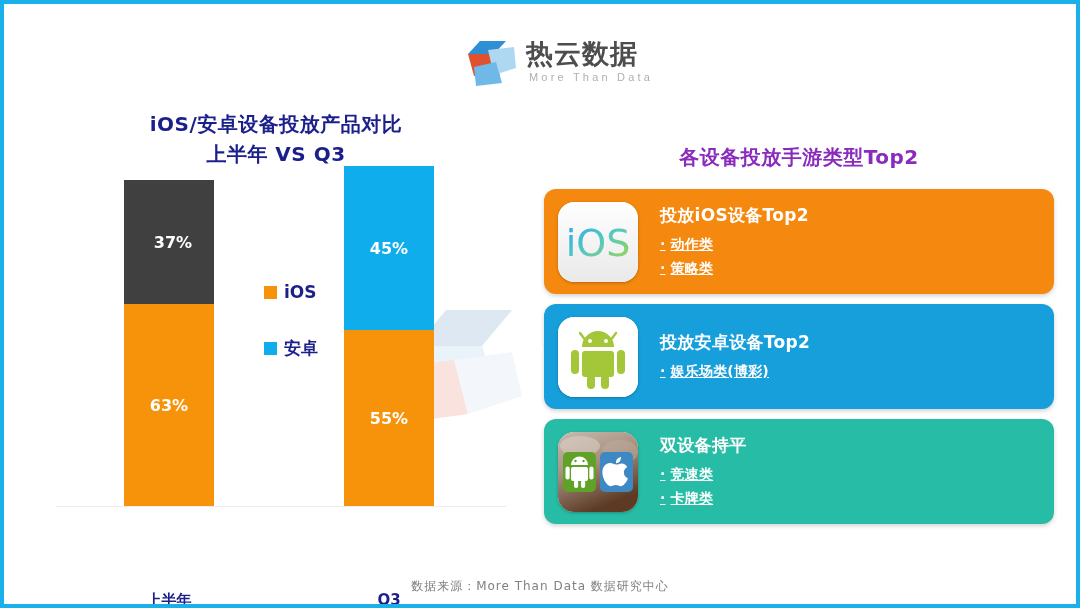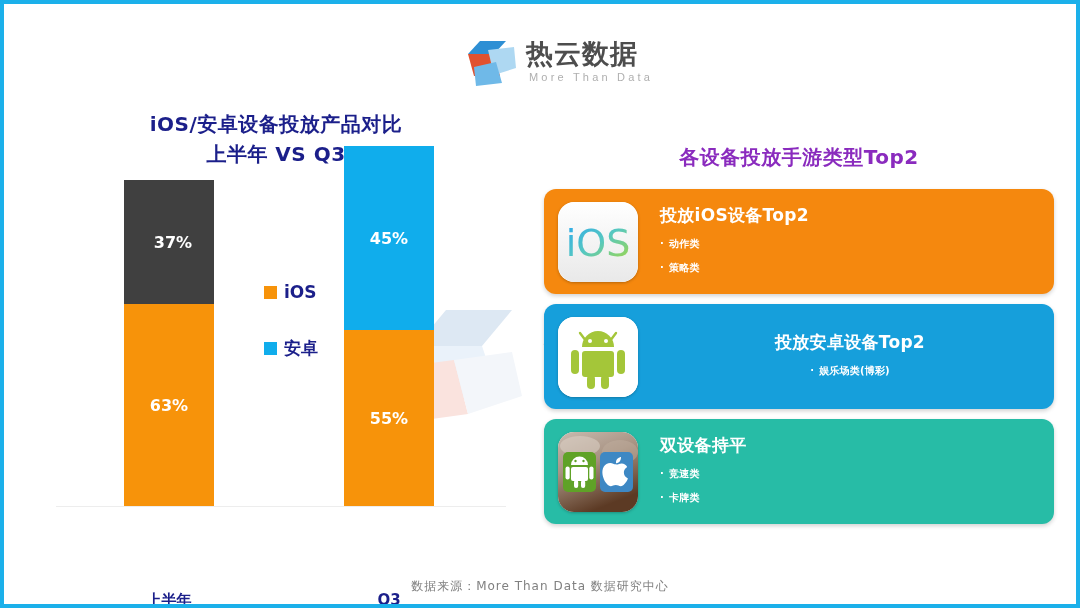--- a/index.html
+++ b/index.html
@@ -124,22 +124,23 @@
     width:80px;height:80px;flex:0 0 auto;border-radius:16px;overflow:hidden;
     background:#ffffff;position:relative;
     box-shadow:0 1px 3px rgba(0,0,0,0.25);
   }
   .card-body{margin-left:22px;flex:1 1 auto;color:#ffffff;}
   .card-head{
     font-size:17px;font-weight:bold;margin-bottom:5px;letter-spacing:0.3px;
     font-family:"DejaVu Sans","Liberation Sans",sans-serif;
   }
   .card-item{
-    font-size:10px;font-weight:bold;line-height:24px;letter-spacing:0.2px;
-    font-family:"DejaVu Sans","Liberation Sans",sans-serif;
+    font-size:14px;font-weight:bold;line-height:24px;letter-spacing:0.2px;
+    font-family:"DejaVu Sans","Liberation Sans",sans-serif;
+    text-decoration:underline;
   }
   .card-item:before{content:"\00B7";margin-right:5px;font-weight:bold;}
 
   
   .footer{
     position:absolute;left:0;top:574px;width:1072px;text-align:center;
     color:#808080;font-size:12px;letter-spacing:1px;z-index:5;
     font-family:"DejaVu Sans","Liberation Sans",sans-serif;
   }
 </style>
@@ -179,21 +180,21 @@
 
       <div class="plot">
         <div class="axis-line"></div>
 
         <div class="bar bar-1">
           <div class="seg seg-android" style="height: 124px; background: #404040; padding-left: 8px;">37%</div>
           <div class="seg seg-ios" style="height: 201.6px; background: rgb(247, 147, 10);">63%</div>
         </div>
 
         <div class="bar bar-2">
-          <div class="seg seg-android" style="height: 184px; background: rgb(16, 173, 236);">45%</div>
+          <div class="seg seg-android" style="height: 164px; background: rgb(16, 173, 236);">45%</div>
           <div class="seg seg-ios" style="height: 176px; background: rgb(247, 147, 10);">55%</div>
         </div>
 
         <div class="x-labels">
           <div class="x-label xl-1">上半年</div>
           <div class="x-label xl-2">Q3</div>
         </div>
       </div>
 
       <div class="legend">
@@ -229,21 +230,21 @@
             <text x="40" y="54" text-anchor="middle" font-family="DejaVu Sans, sans-serif" font-size="38" fill="url(#iosgrad)">iOS</text>
           </svg>
         </div>
         <div class="card-body">
           <div class="card-head">投放iOS设备Top2</div>
           <div class="card-item">动作类</div>
           <div class="card-item">策略类</div>
         </div>
       </div>
 
-      <div class="card card-blue" style="background: rgb(22, 159, 219); text-align: center;">
+      <div class="card card-blue" style="background: rgb(22, 159, 219);">
         <div class="card-icon">
           <svg viewBox="0 0 80 80" width="80" height="80">
             <rect x="0" y="0" width="80" height="80" rx="14" fill="#FFFFFF"></rect>
             <g fill="#A4C639">
               <line x1="22" y1="16" x2="28" y2="24" stroke="#A4C639" stroke-width="2.4" stroke-linecap="round"></line>
               <line x1="58" y1="16" x2="52" y2="24" stroke="#A4C639" stroke-width="2.4" stroke-linecap="round"></line>
               <path d="M24 30 a16 16 0 0 1 32 0 z"></path>
               <circle cx="32" cy="24" r="2" fill="#FFFFFF"></circle>
               <circle cx="48" cy="24" r="2" fill="#FFFFFF"></circle>
               <rect x="24" y="34" width="32" height="26" rx="3"></rect>

